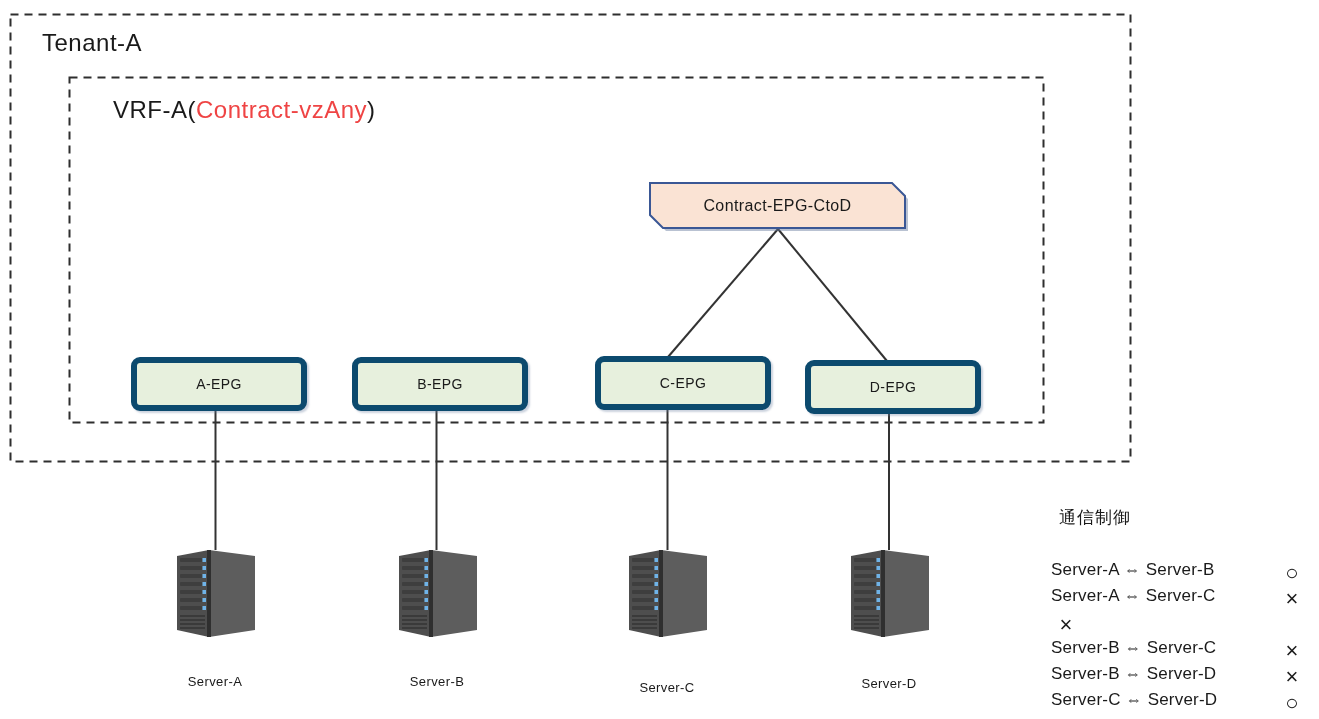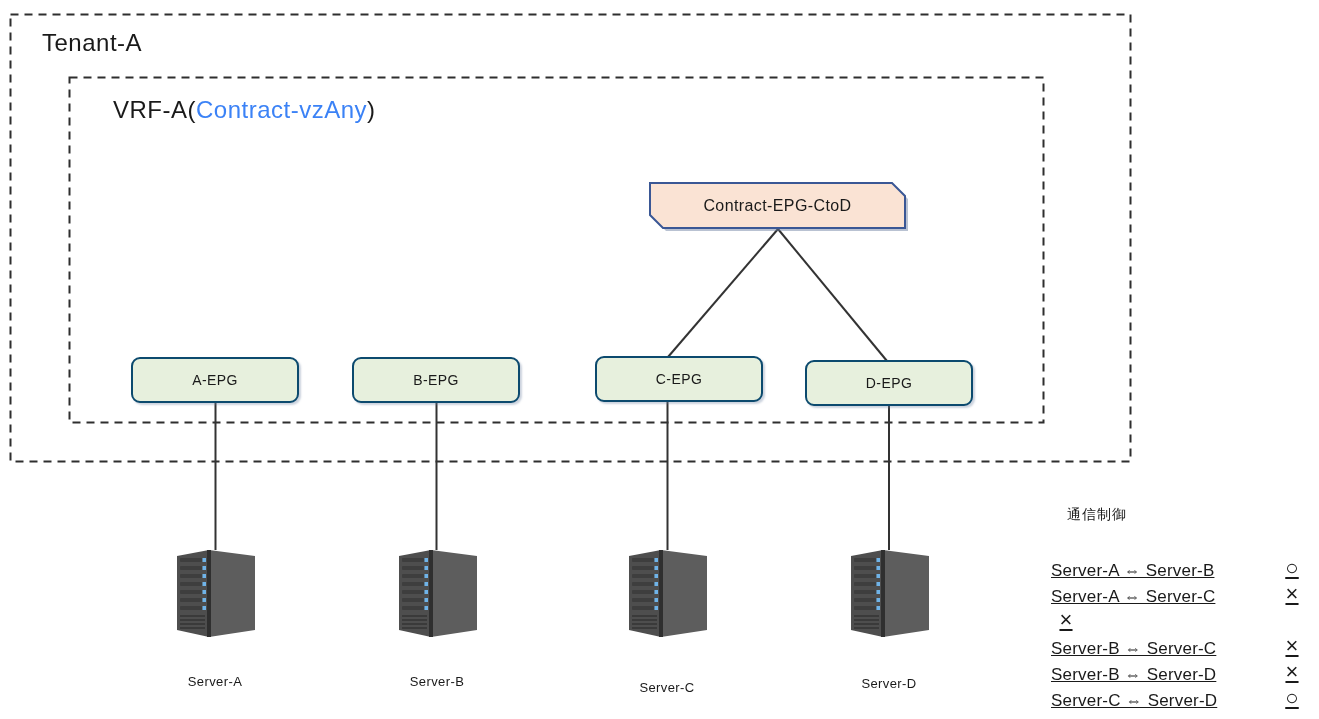--- a/index.html
+++ b/index.html
@@ -12,32 +12,32 @@
     overflow:hidden;
   }
   .bg-svg{position:absolute;left:0;top:0;}
   .zone-label{
     position:absolute;
     font-size:24px;
     letter-spacing:0.5px;
     color:#1a1a1a;
     white-space:nowrap;
   }
-  .red{color:#3b82f6;}
+  .red{color:#ef4444;}
   .contract-label{
     position:absolute;
     left:650px;top:183px;width:255px;height:45px;
     display:flex;align-items:center;justify-content:center;
     font-size:16px;letter-spacing:0.4px;
   }
   .epg{
     position:absolute;
     width:164px;height:42px;
     background:#e7f0dd;
-    border:2px solid #0c4a6e;
+    border:6px solid #0c4a6e;
     border-radius:9px;
     display:flex;align-items:center;justify-content:center;
     font-size:14px;letter-spacing:0.4px;
     box-shadow:2px 2px 2px rgba(110,130,160,0.35);
   }
   .epg-a{left:131px;top:357px;}
   .epg-b{left:352px;top:357px;}
   .epg-c{left:595px;top:356px;}
   .epg-d{left:805px;top:360px;}
   .server-icon{position:absolute;width:88px;height:97px;}
@@ -50,25 +50,25 @@
     text-align:center;font-size:13px;letter-spacing:0.4px;
   }
   .server-a-label{left:145px;top:674px;}
   .server-b-label{left:367px;top:674px;}
   .server-c-label{left:597px;top:680px;}
   .server-d-label{left:819px;top:676px;}
   .legend{
     position:absolute;left:1051px;top:506px;width:256px;
   }
   .legend-title{
-    font-size:14px;letter-spacing:1px;margin:0 0 31px 16px;
+    font-size:17px;letter-spacing:1px;margin:0 0 31px 8px;
   }
   .legend-row{
-    display:flex;align-items:flex-end;justify-content:space-between;
-    height:26px;font-size:17px;letter-spacing:0.2px;white-space:nowrap;text-decoration:underline;
+    display:flex;align-items:flex-start;justify-content:space-between;
+    height:26px;font-size:17px;letter-spacing:0.2px;white-space:nowrap;
   }
   .legend-pair{flex:1;}
   .legend-symbol{
     width:30px;text-align:center;font-size:22px;line-height:26px;
   }
 </style>
 </head>
 <body>
 
 <div class="canvas">

